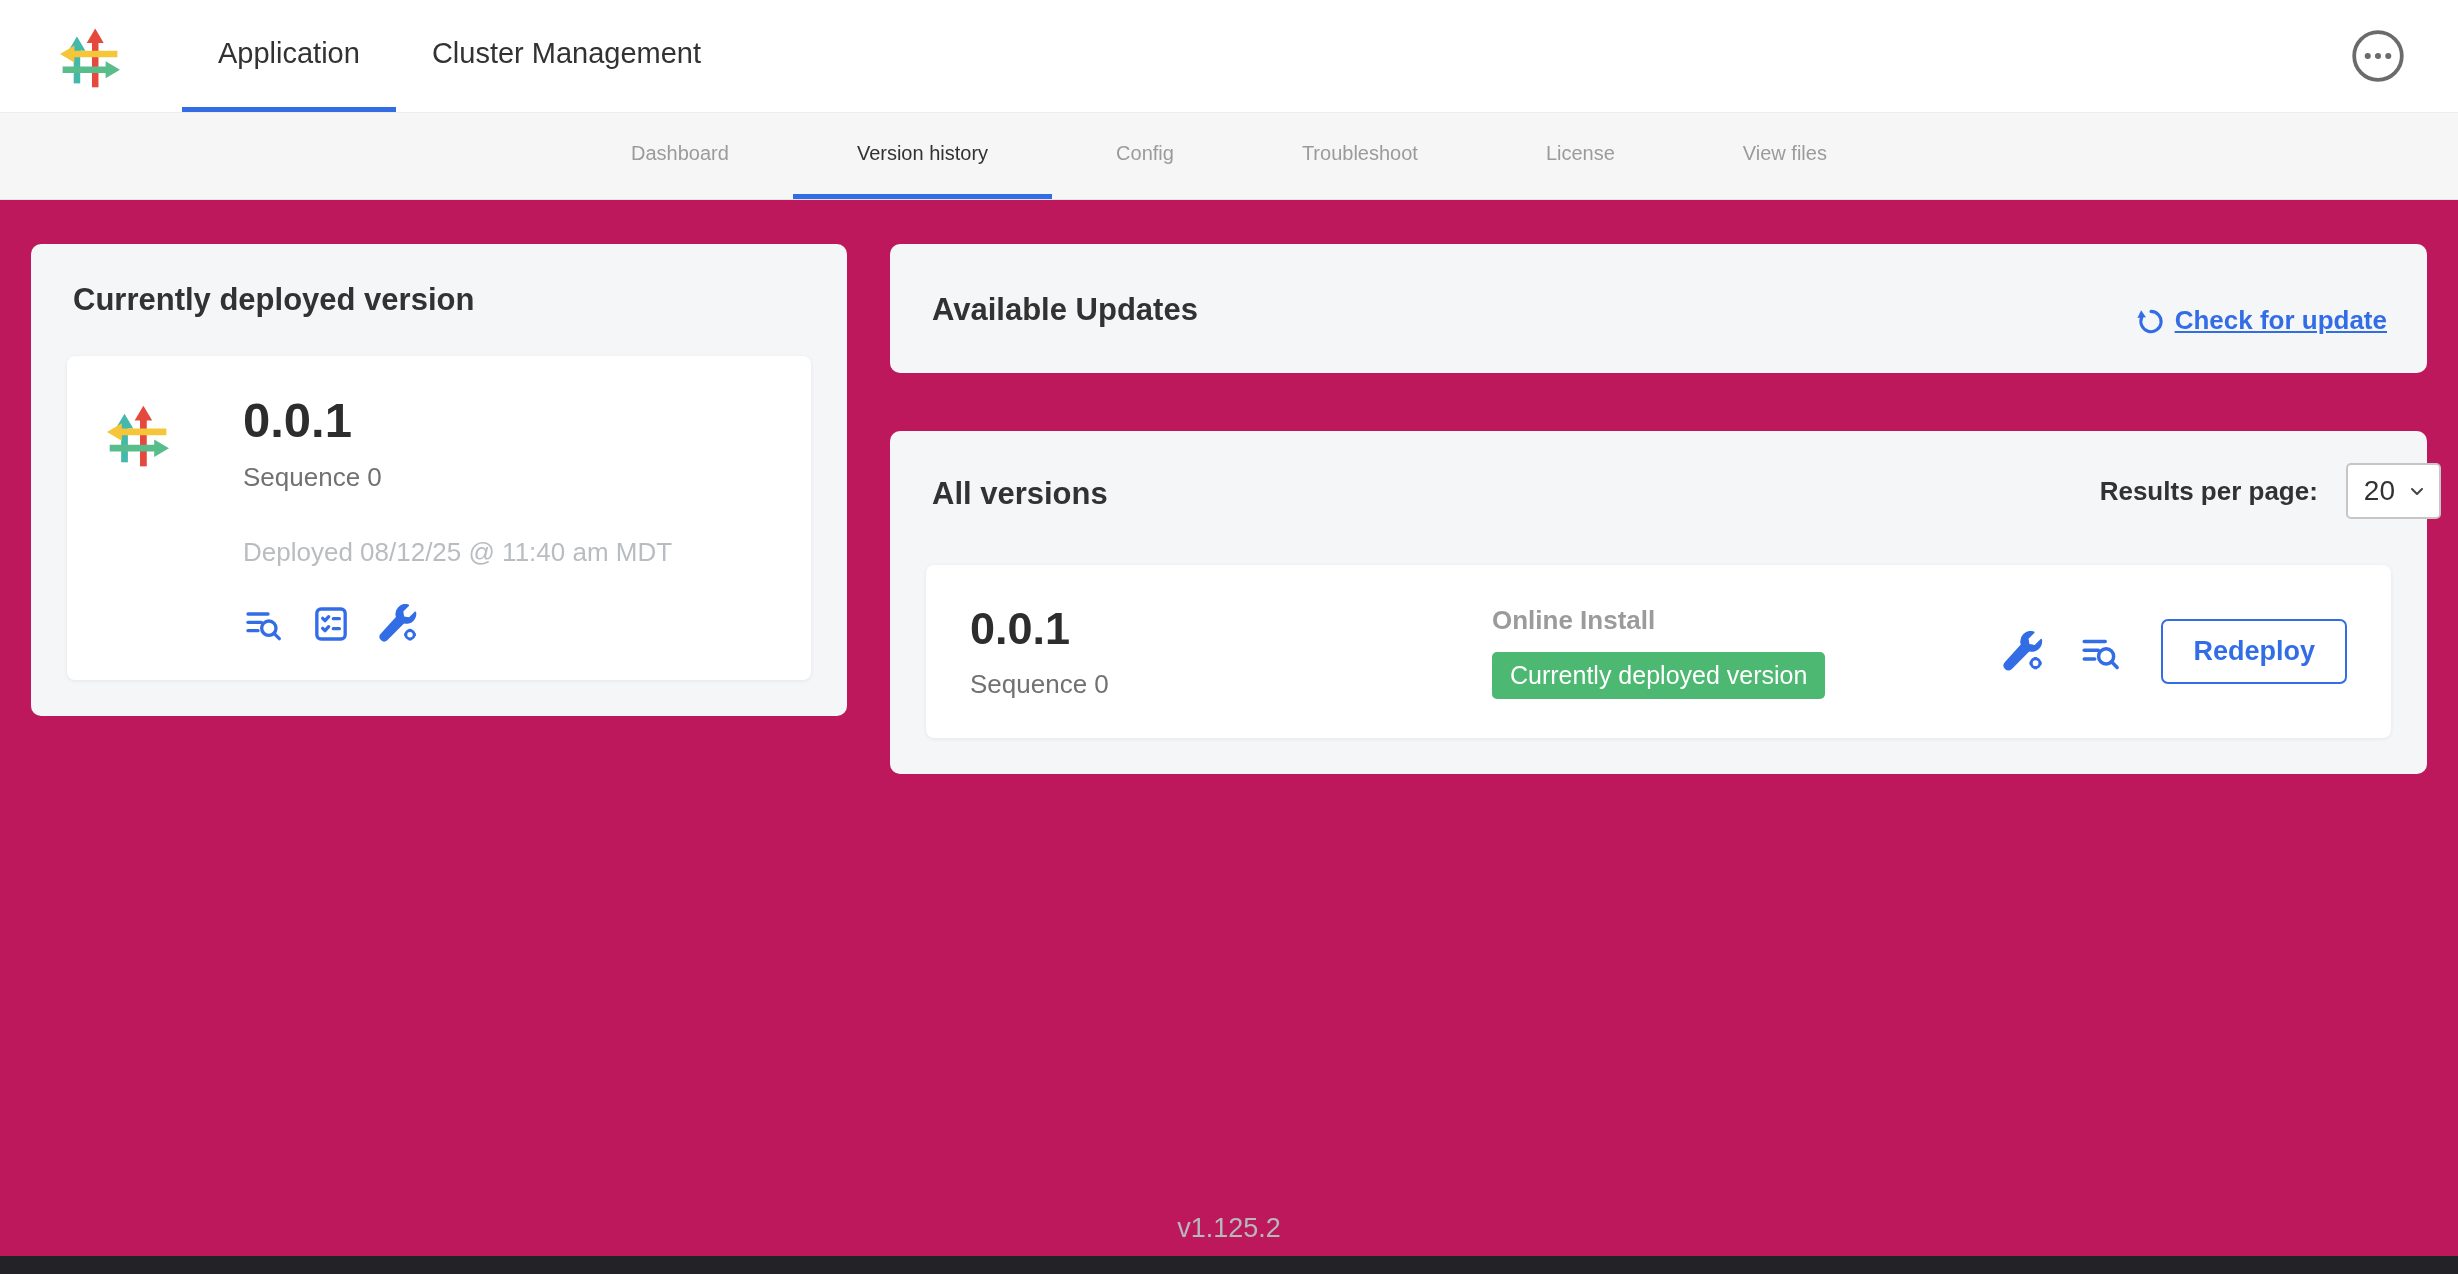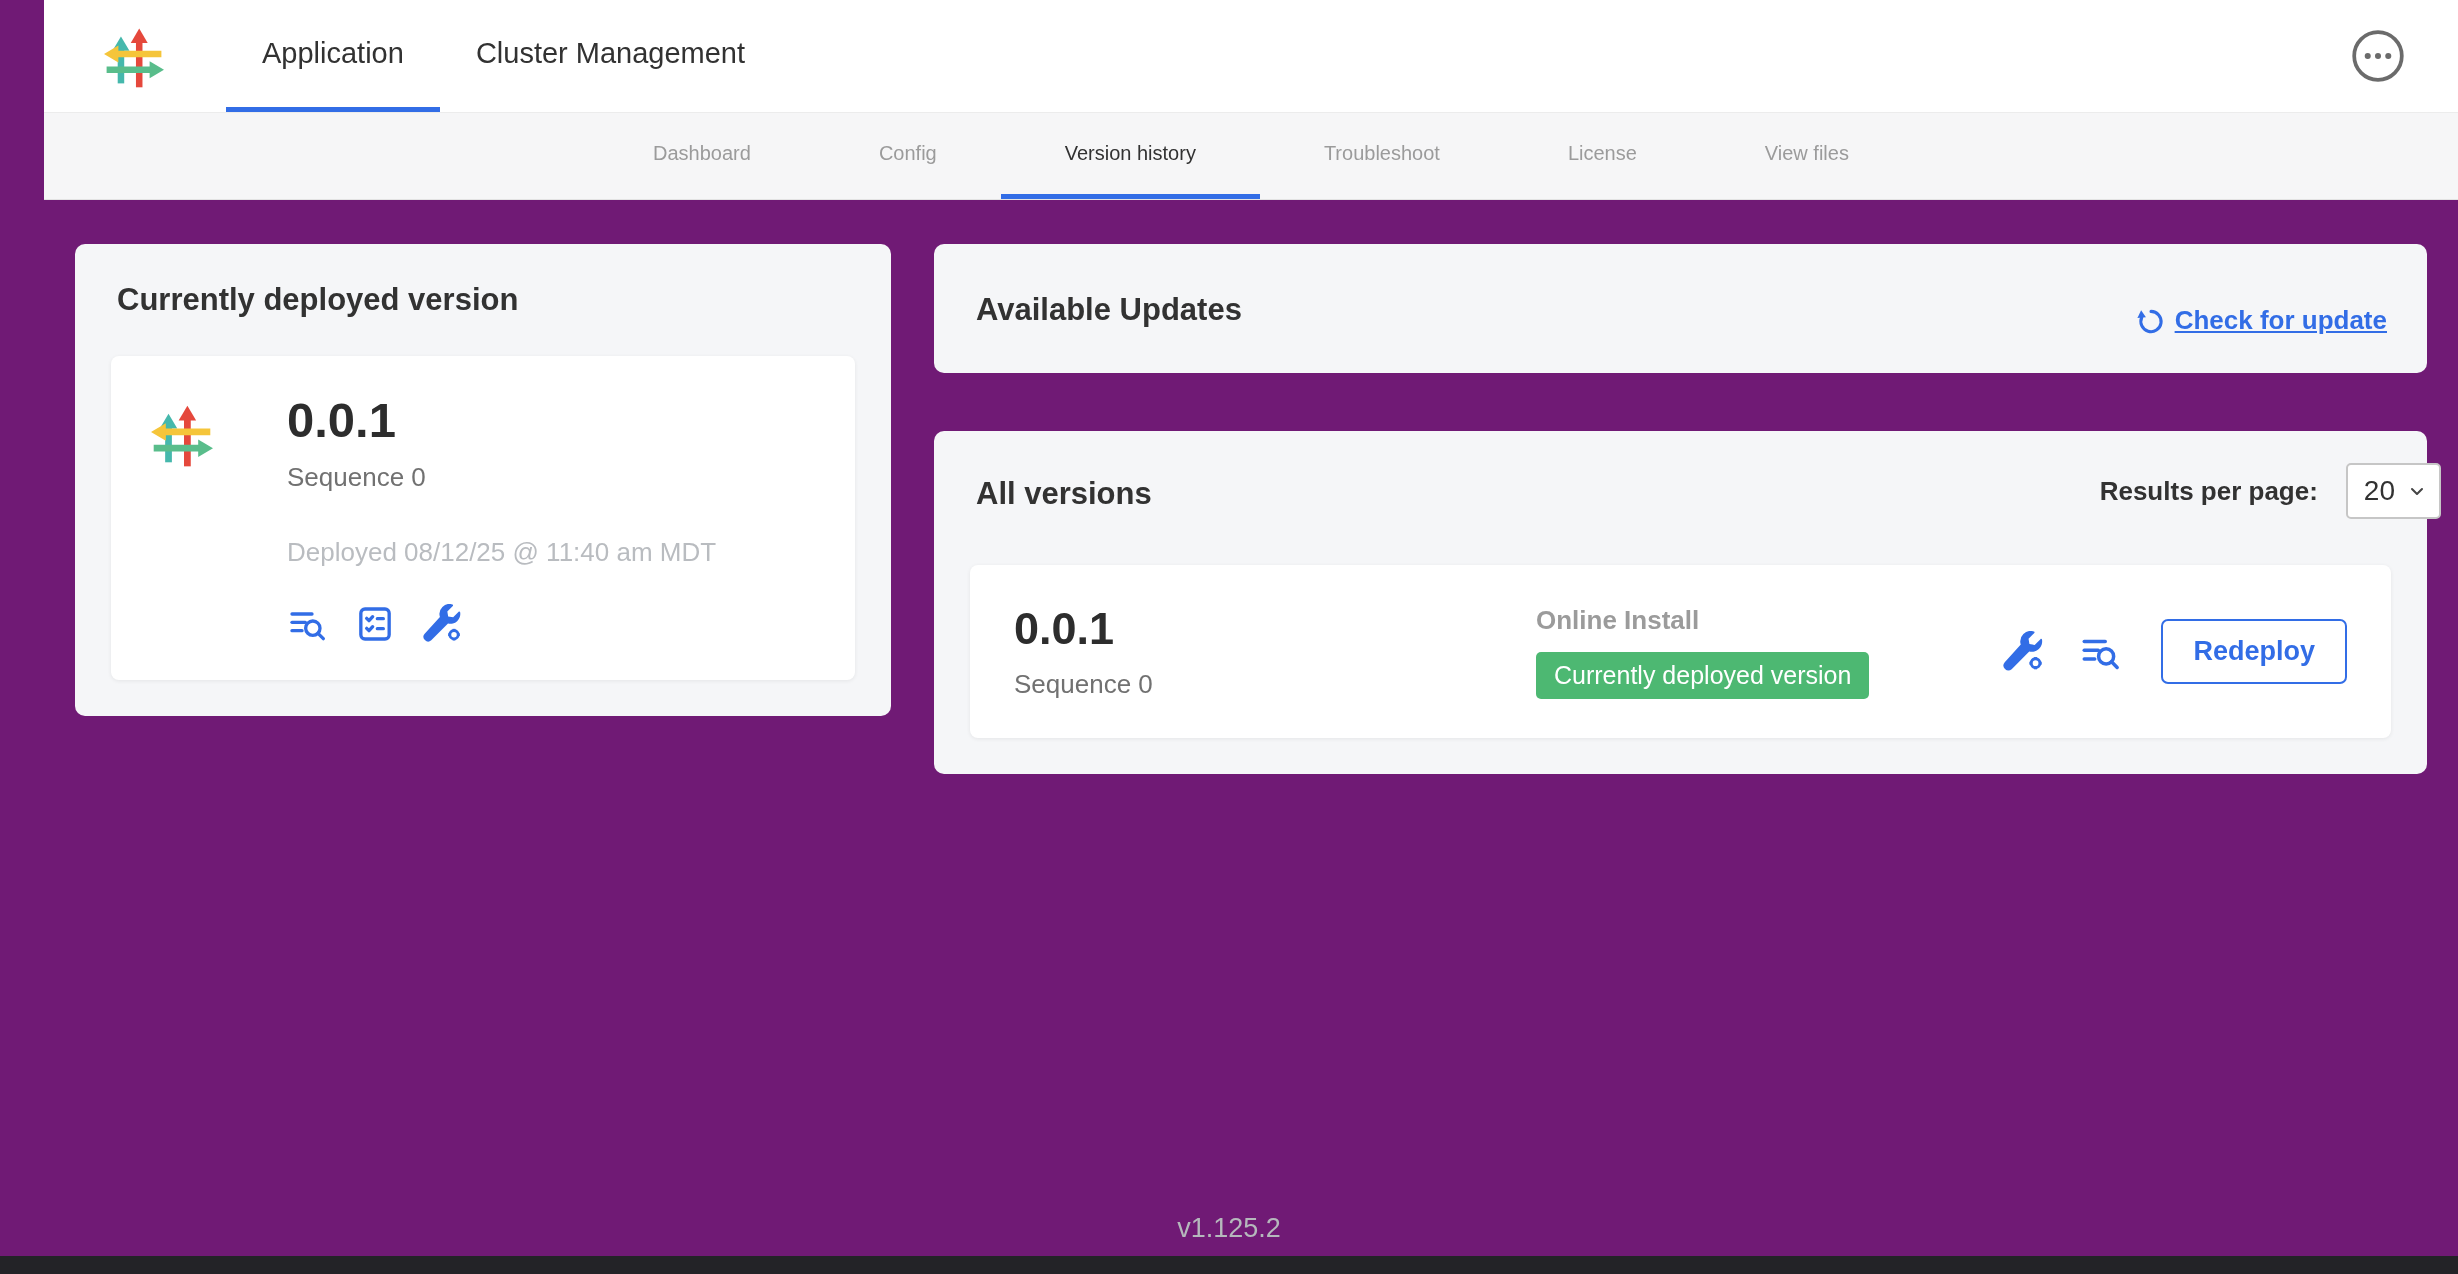--- a/index.html
+++ b/index.html
@@ -1,18 +1,18 @@
 <!DOCTYPE html>
 <html><head>
 <meta charset="utf-8">
 <style>
   * { box-sizing: border-box; }
   html, body { margin: 0; padding: 0; background: #fff; }
   body { font-family: "Liberation Sans", sans-serif; color: #323232; }
-  .page { width: 2458px; height: 1274px; position: relative; background: #701a75; overflow: hidden; padding-left: 44px; }
+  .page { width: 2458px; height: 1274px; position: relative; background: #be185d; overflow: hidden; }
 
   
   .navbar { height: 112px; background: #fff; display: flex; align-items: stretch;
             padding: 0 52px 0 60px; box-shadow: 0 1px 0 #ececec; position: relative; z-index: 3; }
   .navbar-logo { align-self: center; width: 60px; height: 70px; margin-right: 62px; flex: none; }
   .navbar-logo svg { width: 100%; height: 100%; }
   .nav-tabs { display: flex; align-items: stretch; }
   .nav-tab { display: flex; align-items: center; padding: 0 36px; font-size: 29px; color: #323232;
              border-bottom: 5px solid transparent; cursor: pointer; white-space: nowrap; }
   .nav-tab.active { border-bottom-color: #326de6; }
@@ -117,25 +117,25 @@
         <circle cx="12" cy="12" r="1.3" fill="#6b6b6b"></circle>
         <circle cx="16.4" cy="12" r="1.3" fill="#6b6b6b"></circle>
       </svg>
     </button>
   </header>
 
   <nav class="subnav">
     <div class="subnav-item">
       <span>Dashboard</span>
     </div>
-    <div class="subnav-item">
-      <span>Config</span>
-    </div>
     <div class="subnav-item active">
       <span>Version history</span>
+    </div>
+    <div class="subnav-item">
+      <span>Config</span>
     </div>
     <div class="subnav-item">
       <span>Troubleshoot</span>
     </div>
     <div class="subnav-item">
       <span>License</span>
     </div>
     <div class="subnav-item">
       <span>View files</span>
     </div>

